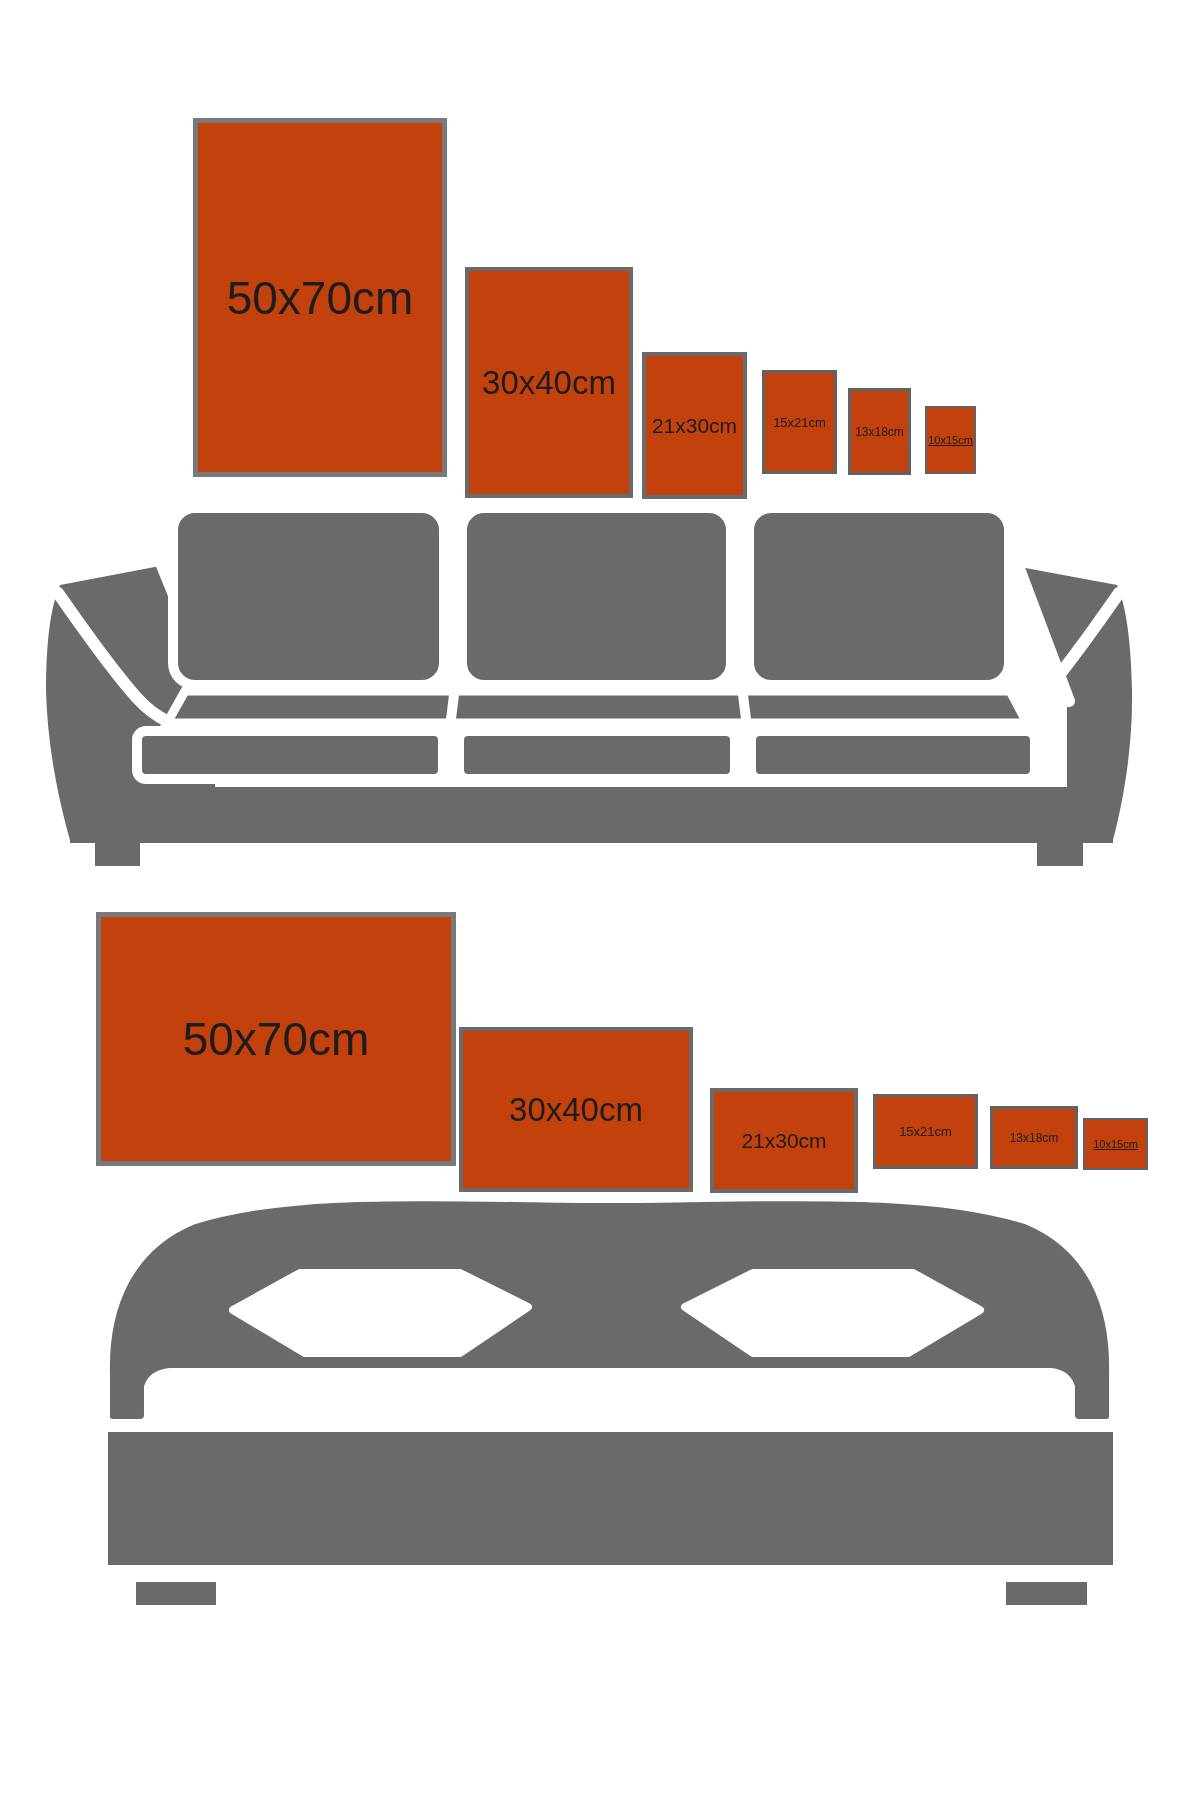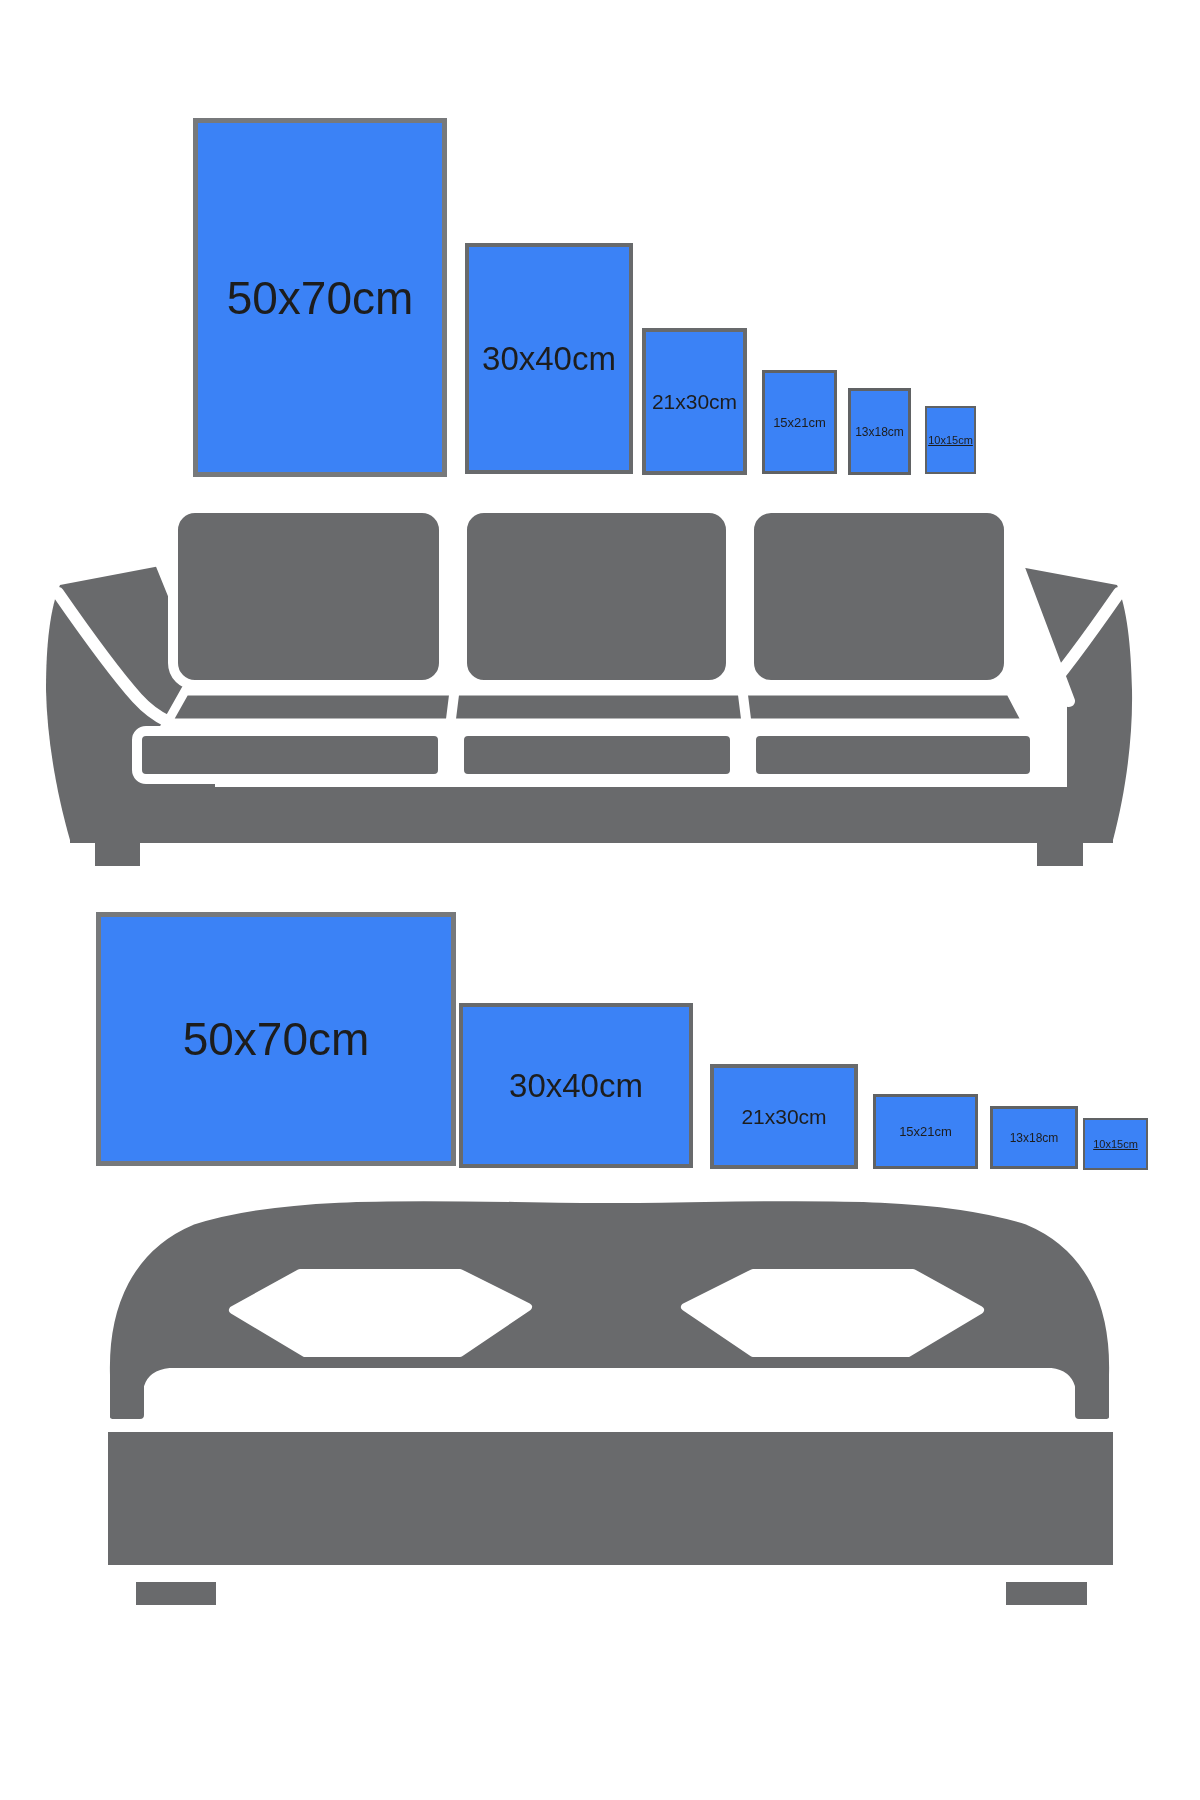--- a/index.html
+++ b/index.html
@@ -9,26 +9,26 @@
     --border-large:#77797b;
     --border-medium:#686a6c;
     --border-small:#606264;
   }
   html,body{margin:0;padding:0;background:var(--bg);}
   .stage{
     position:relative;width:1200px;height:1800px;background:var(--bg);
     overflow:hidden;font-family:"Liberation Sans", sans-serif;
   }
   .frame{
-    position:absolute;box-sizing:border-box;background:#3b82f6;
+    position:absolute;box-sizing:border-box;background:#c2410c;
     display:flex;align-items:center;justify-content:center;
     color:var(--label);line-height:1;white-space:nowrap;
   }
   .frame.bw-l{border:5px solid var(--border-large);}
-  .frame.bw-m{border:4px solid var(--border-medium);}
+  .frame.bw-m{border:4px solid var(--border-medium);margin-top:24px;}
   .frame.bw-s{border:3px solid var(--border-small);}
   .frame.bw-xs{border:2px solid var(--border-small);text-decoration:underline;}
   .furniture-svg{position:absolute;display:block;}
 </style>
 </head>
 <body>
 
 <div class="stage">
 
   <div class="frame bw-l" style="left:193px;top:118px;width:254px;height:359px;font-size:46px;">

